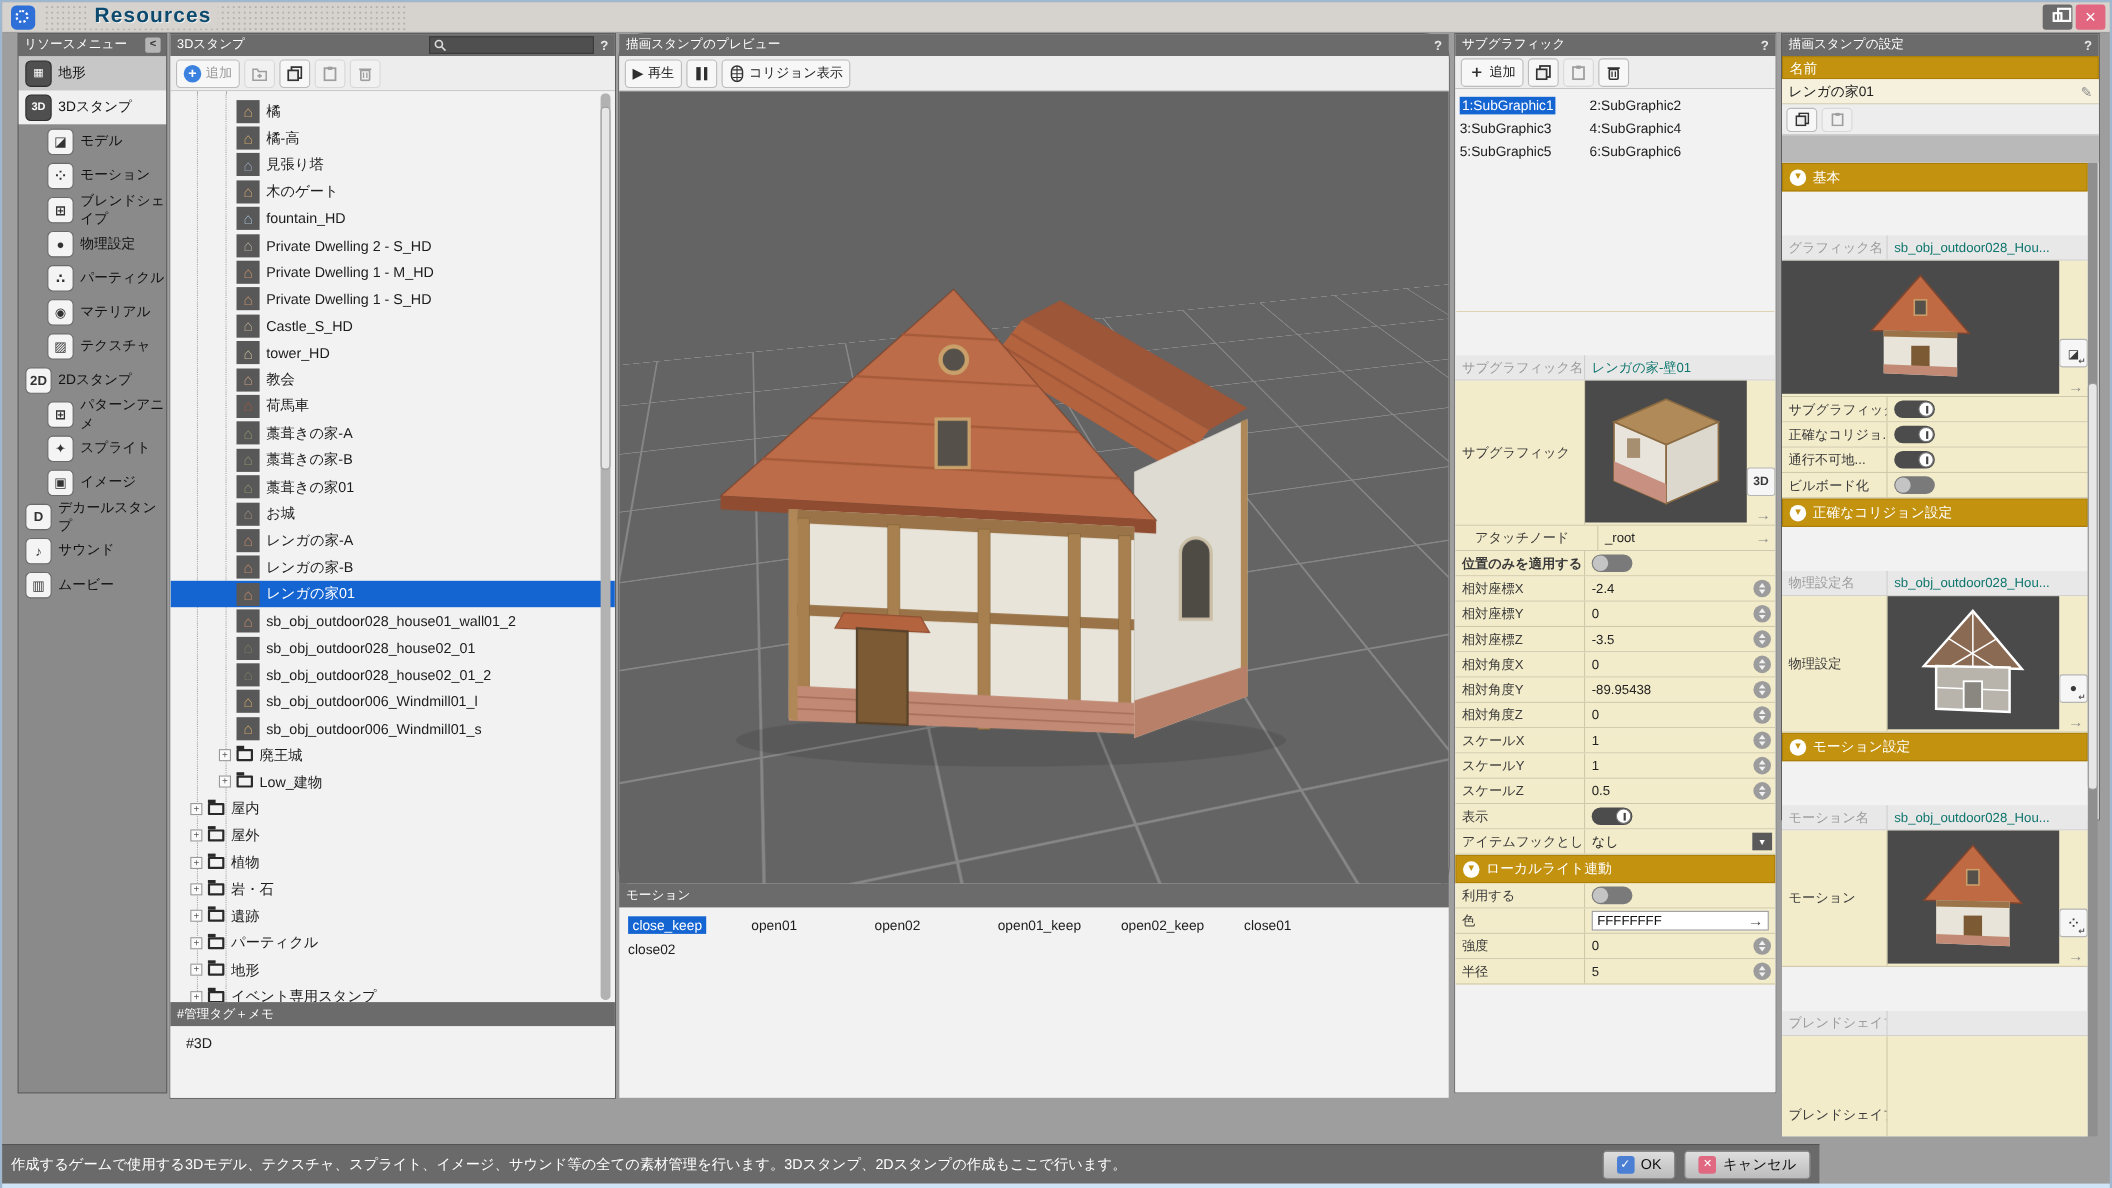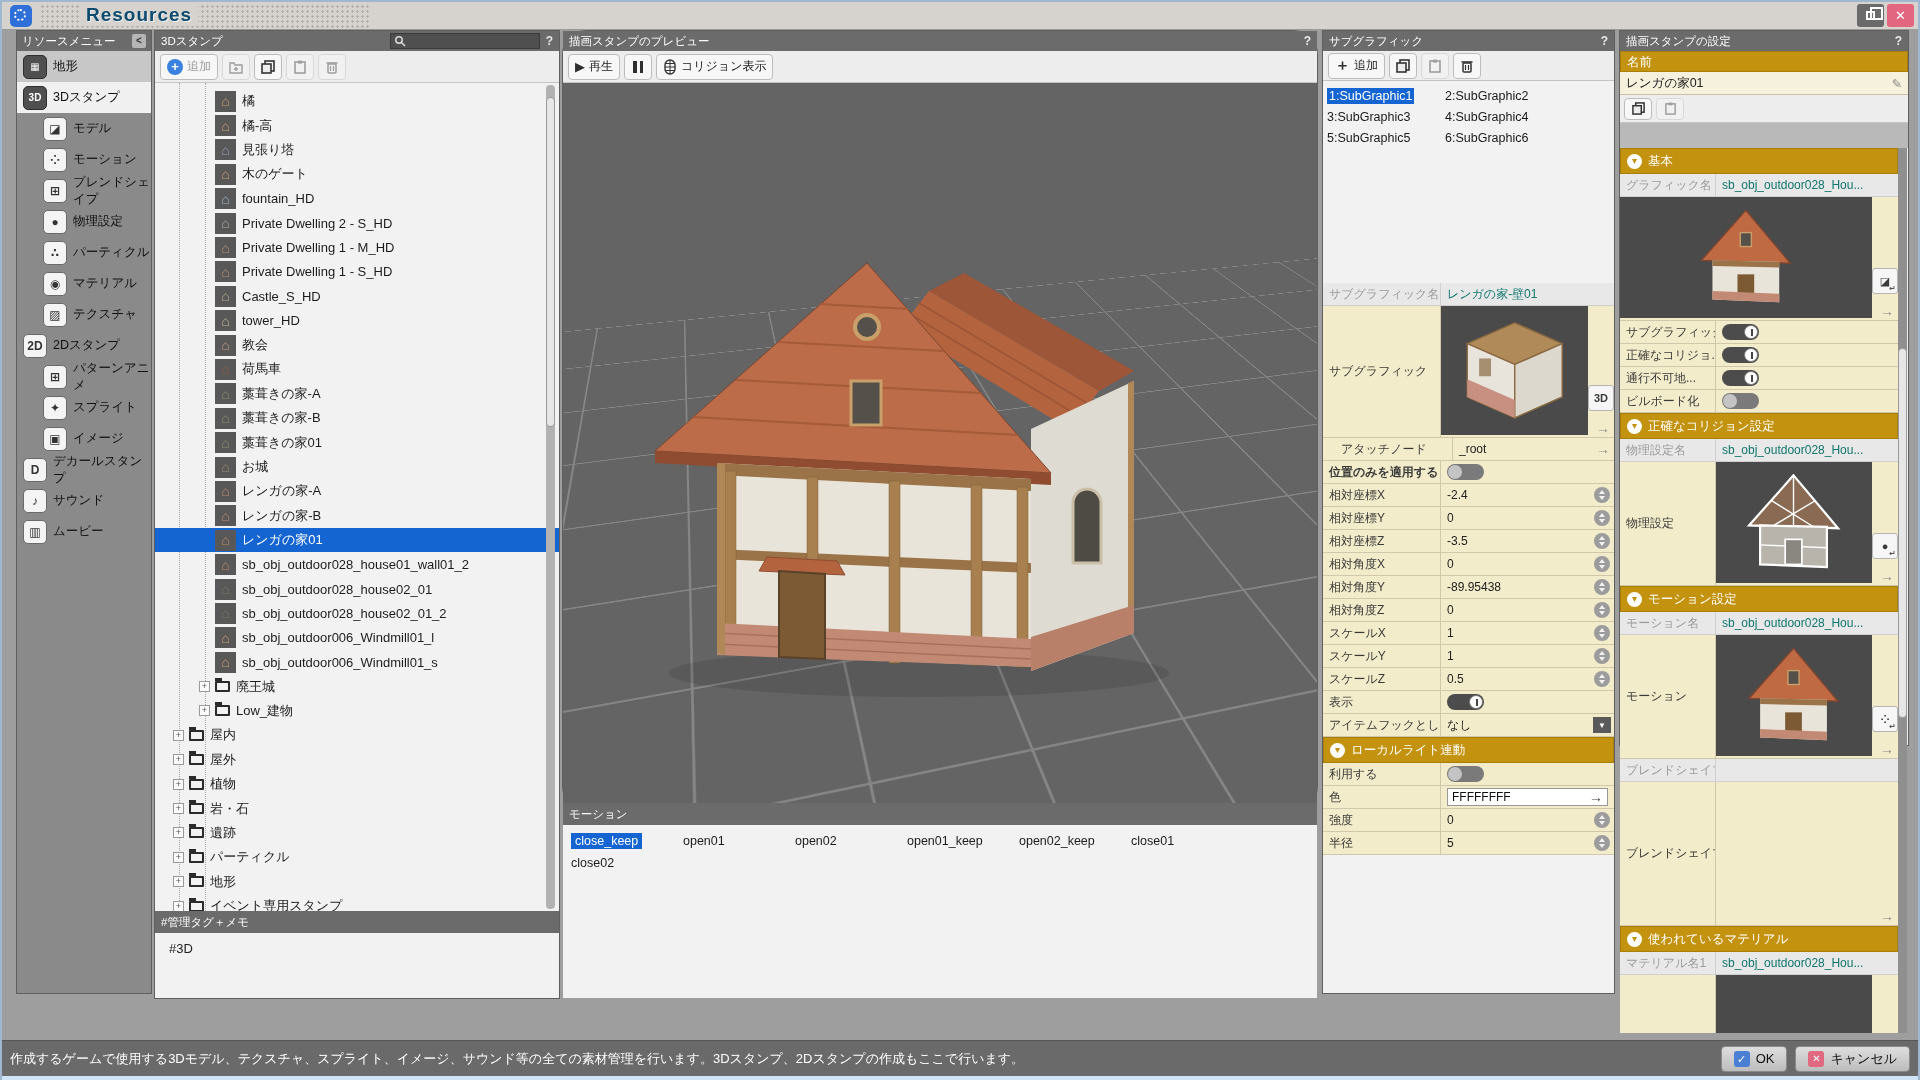--- a/index.html
+++ b/index.html
@@ -87,21 +87,21 @@
   .mcell .msel { background:#1464d2; color:#fff; padding:1px 4px; }
   .playtri { color:#2e2e2e; font-size:13px; }
   .pausebars { display:flex; gap:3px; } .pausebars i { width:3.5px; height:12px; background:#2e2e2e; }
 
   
   .rows { position:absolute; background:#f2f2f2; overflow:hidden; }
   .prow { display:flex; border-bottom:1px solid #cfc8aa; background:#f3ecca; position:relative; }
   .prow .pl { flex:0 0 auto; padding:0 6px; color:#3a3a3a; display:flex; align-items:center; border-right:1px solid #cfc8aa;
               overflow:hidden; white-space:nowrap; }
   .prow .pv { flex:1; display:flex; align-items:center; padding:0 6px; position:relative; color:#222; }
-  .prow.namerow { background:#e8e8e8; border-bottom:1px solid #cfcfcf; }
+  .prow.namerow { background:#e8e8e8; border-bottom:1px solid #cfcfcf;margin-top:40px; }
   .prow.namerow .pl { color:#9b9b9b; border-right:1px solid #cfcfcf; }
   .prow.namerow .pv { color:#0f766e; }
   .goldrow { height:26px; background:#c3920e; color:#fff; display:flex; align-items:center; gap:6px; padding:0 6px;
              border:1px solid #a87d08; font-size:12.5px; }
   .chev { width:15px; height:15px; background:#fff; border-radius:50%; color:#c3920e; font-size:10px; line-height:14px;
           text-align:center; font-weight:bold; flex:0 0 auto; }
   .toggle { position:relative; width:37px; height:16px; border-radius:8px; }
   .toggle.on { background:#4c4c4c; } .toggle.off { background:#7a7a7a; }
   .toggle .knob { position:absolute; top:1px; width:14px; height:14px; border-radius:50%; }
   .toggle.on .knob { right:1px; background:#fff; border:1px solid #777; }
@@ -138,21 +138,21 @@
               display:flex; align-items:center; padding:0 6px; font-size:12.5px; color:#222; }
   .name-val .sp { flex:1; }
   .mini-tool { position:absolute; left:0; top:64px; width:288px; height:28px; background:#ededed; display:flex; align-items:center; gap:4px; padding:0 4px; border-bottom:1px solid #c4c4c4; }
   .set-gap { position:absolute; left:0; top:92px; width:288px; height:25px; background:#b9b9b9; }
   #set-rows { left:0; top:117px; width:278px; height:885px; }
   #set-rows .prow .pl { width:96px; }
   .set-scroll { position:absolute; right:1px; top:117px; width:9px; height:885px; background:#8f8f8f; }
   .set-scroll .vhandle { top:200px; height:370px; }
 
   
-  #statusbar { position:absolute; left:0; top:1038px; width:1916px; height:36px; background:#6a6a6a; border-top:1px solid #565656;
+  #statusbar { position:absolute; left:0; top:1038px; width:1652px; height:36px; background:#6a6a6a; border-top:1px solid #565656;
                display:flex; align-items:center; padding:0 8px; color:#fff; font-size:13px; }
   #statusbar .sp { flex:1; }
   .dlg-btn { height:26px; background:linear-gradient(#dedede,#bcbcbc); border:1px solid #8a8a8a; border-radius:4px;
              display:flex; align-items:center; gap:6px; padding:0 12px; font-size:13px; color:#111; margin-left:8px; }
   .okic { width:16px; height:16px; background:#4a7fd4; border-radius:3px; color:#fff; font-size:11px; line-height:16px; text-align:center; }
   .ngic { width:16px; height:16px; background:#e06880; border-radius:3px; color:#fff; font-size:10px; line-height:16px; text-align:center; }
   .botstrip { position:absolute; left:0; top:1074px; width:1916px; height:4px; background:#cfe4f7; }
 </style>
 </head>
 <body>

